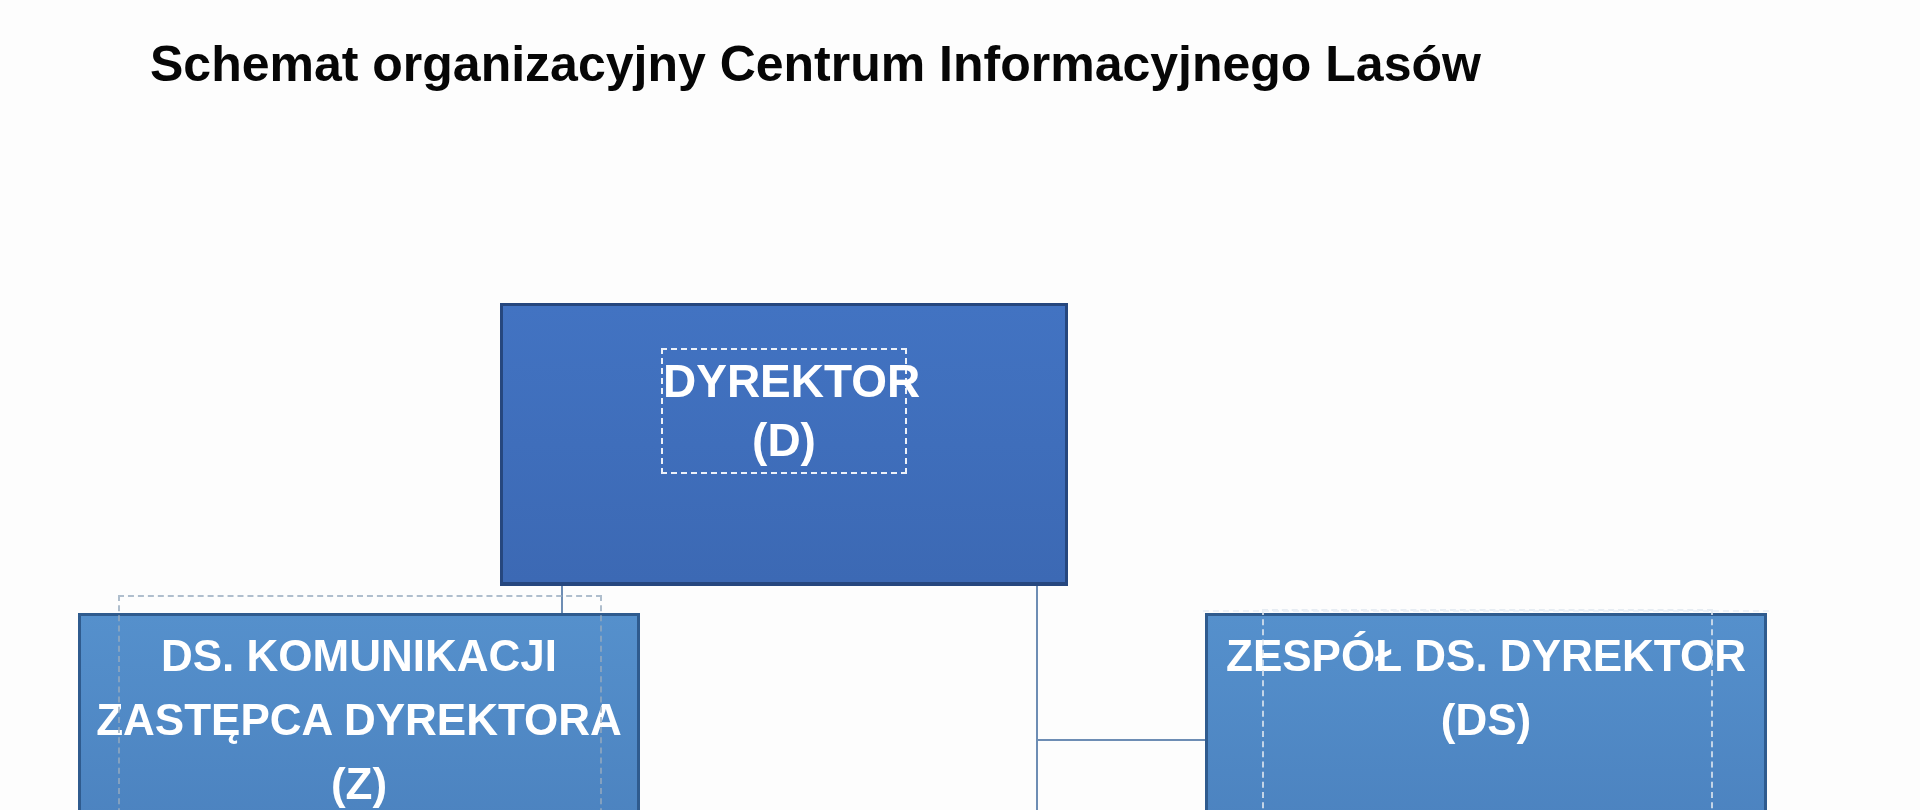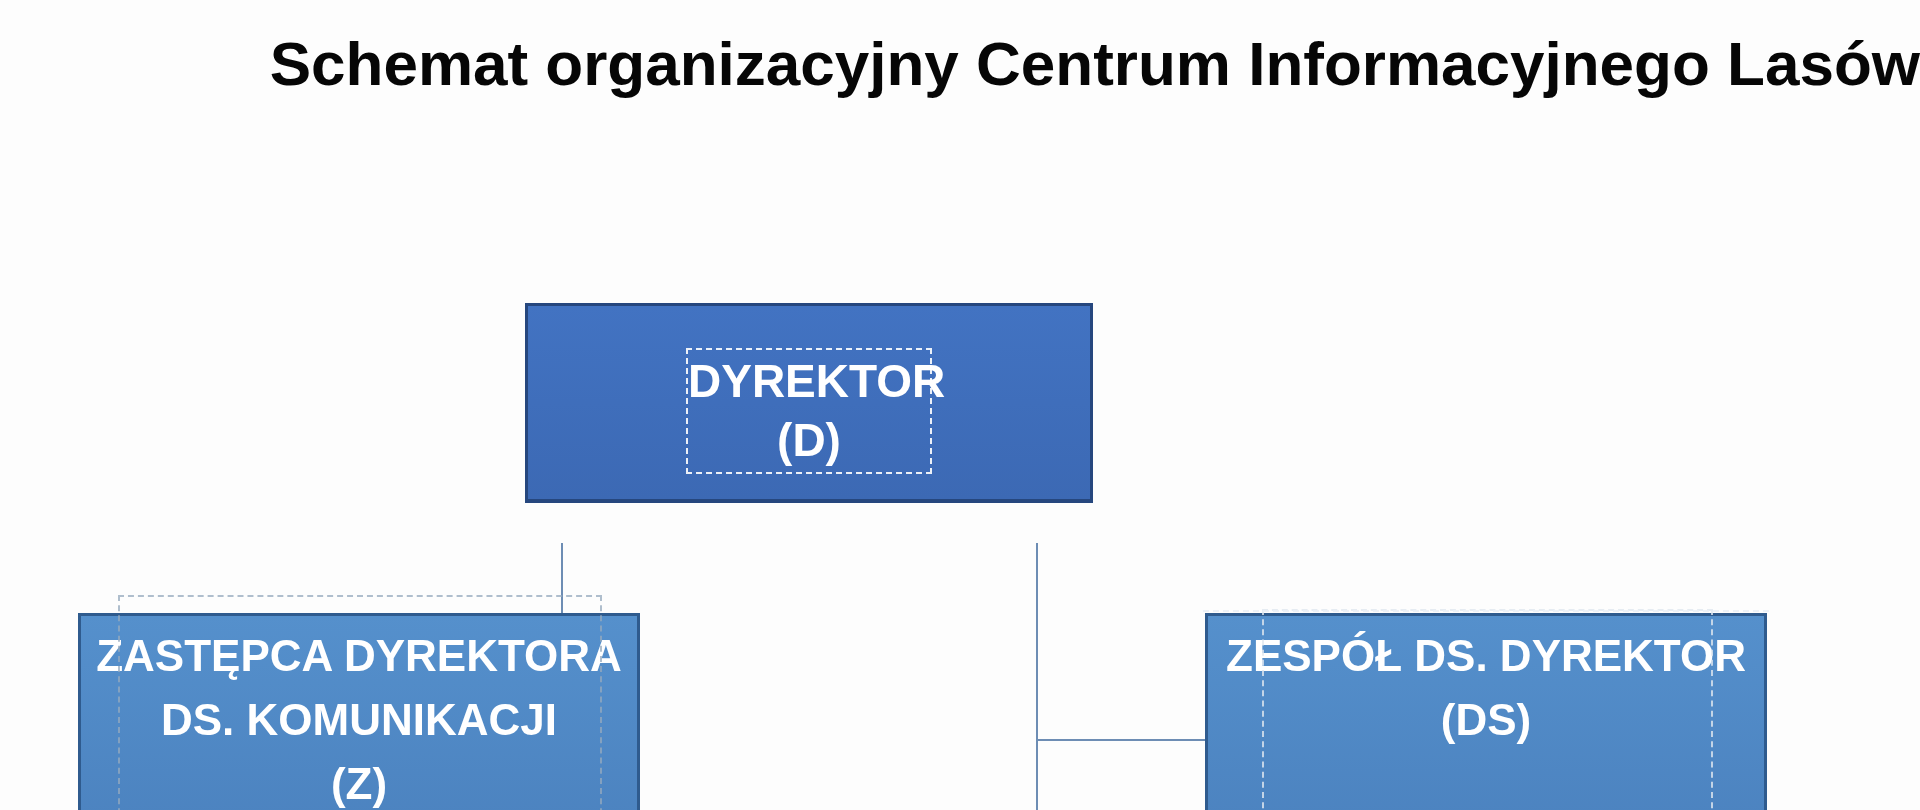--- a/index.html
+++ b/index.html
@@ -8,38 +8,38 @@
     width:1920px;height:810px;
     overflow:hidden;
     background:#fdfdfd;
     font-family:"Liberation Sans", sans-serif;
   }
 
   
   .title{
     position:absolute;
     left:150px;top:26px;width:1770px;
-    text-align:right;
+    text-align:left;
     font-weight:bold;
-    font-size:62px;
+    font-size:50px;
     line-height:76px;
     color:#060606;
     letter-spacing:0px;
   }
 
   
   .org-box{
     position:absolute;
     box-sizing:border-box;
     color:#ffffff;
     font-weight:bold;
     text-align:center;
   }
   .box-d{
-    left:525px;top:303px;width:568px;height:200px;
+    left:500px;top:303px;width:568px;height:283px;
     background:linear-gradient(180deg,#4273c2 0%,#3c69b4 100%);
     border:3px solid #26477e;
     border-bottom-width:4px;
   }
   .box-light{
     background:linear-gradient(180deg,#5590cc 0%,#4c83c0 100%);
     border:3px solid #2f5b8e;
     border-bottom:none;
   }
   .box-z{
@@ -108,22 +108,22 @@
 
   <div class="org-box box-d">
     <div class="text-frame-d">
       <div class="ln">DYREKTOR</div>
       <div class="ln">(D)</div>
     </div>
   </div>
 
   <div class="org-box box-light box-z">
     <div class="box-text">
+      <div>DS. KOMUNIKACJI</div>
       <div>ZASTĘPCA  DYREKTORA</div>
-      <div>DS. KOMUNIKACJI</div>
       <div>(Z)</div>
     </div>
   </div>
 
   <div class="org-box box-light box-ds">
     <div class="box-text">
       <div>ZESPÓŁ DS. DYREKTOR</div>
       <div>(DS)</div>
     </div>
   </div>

